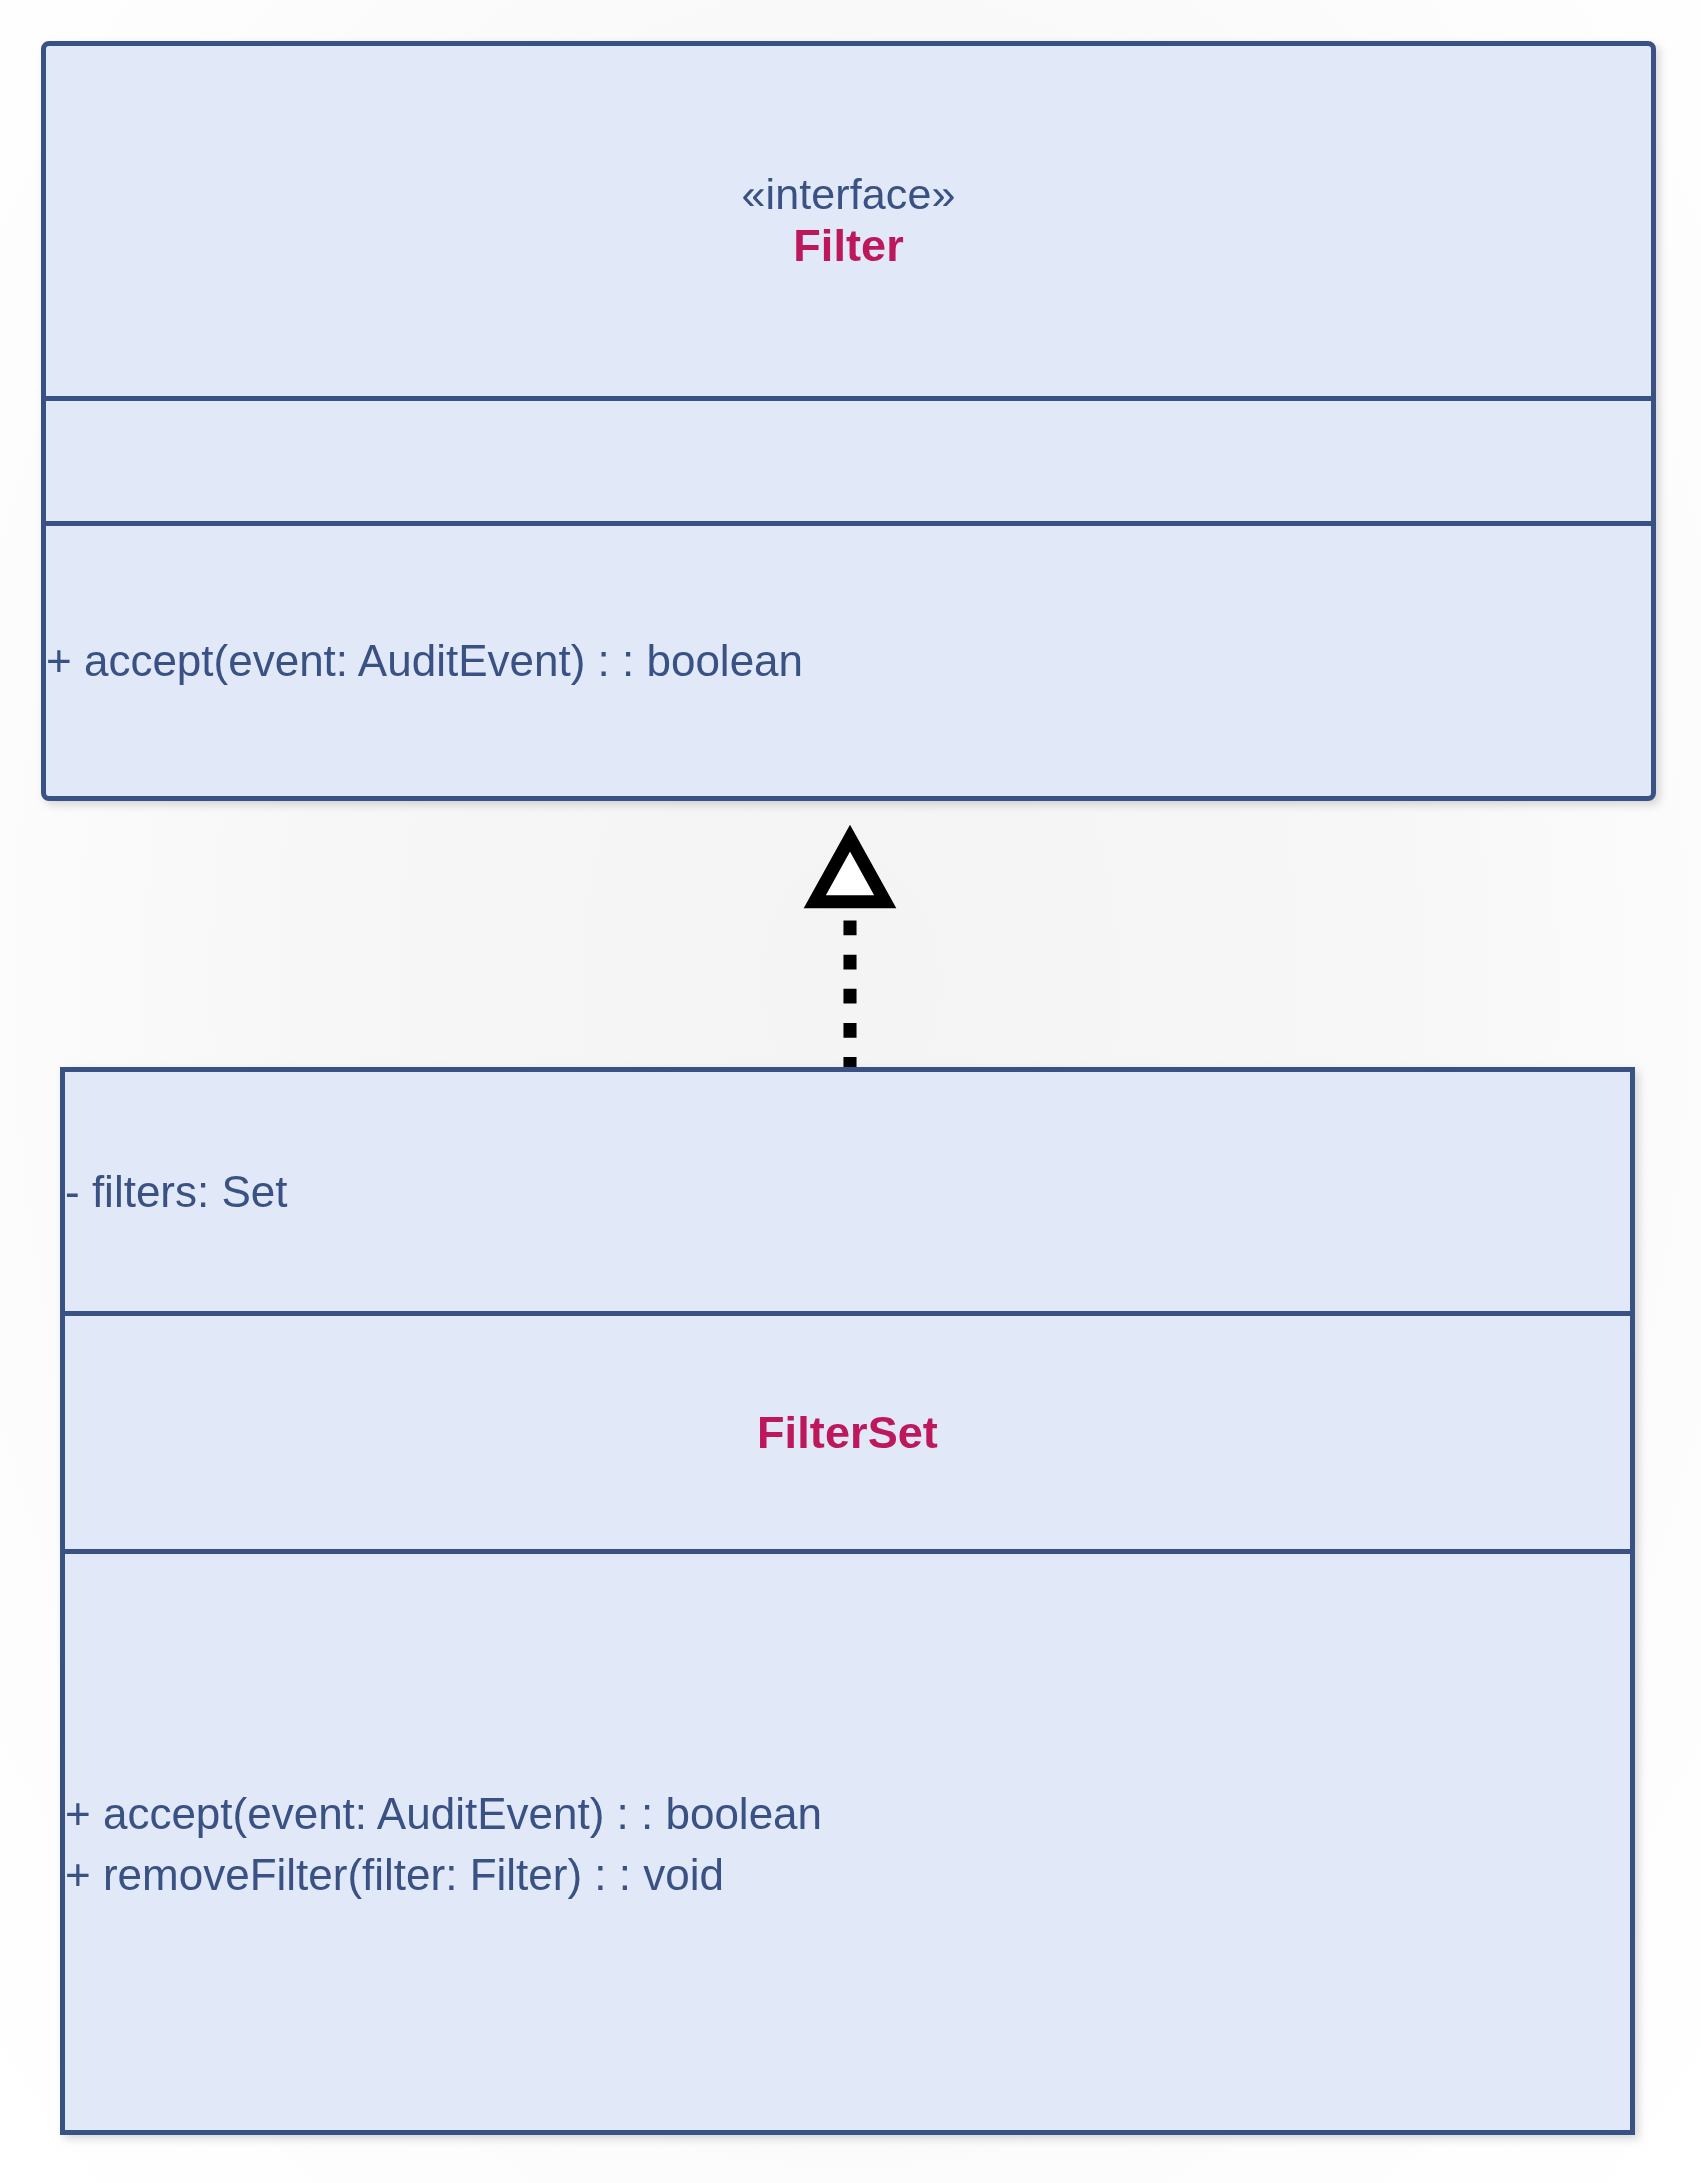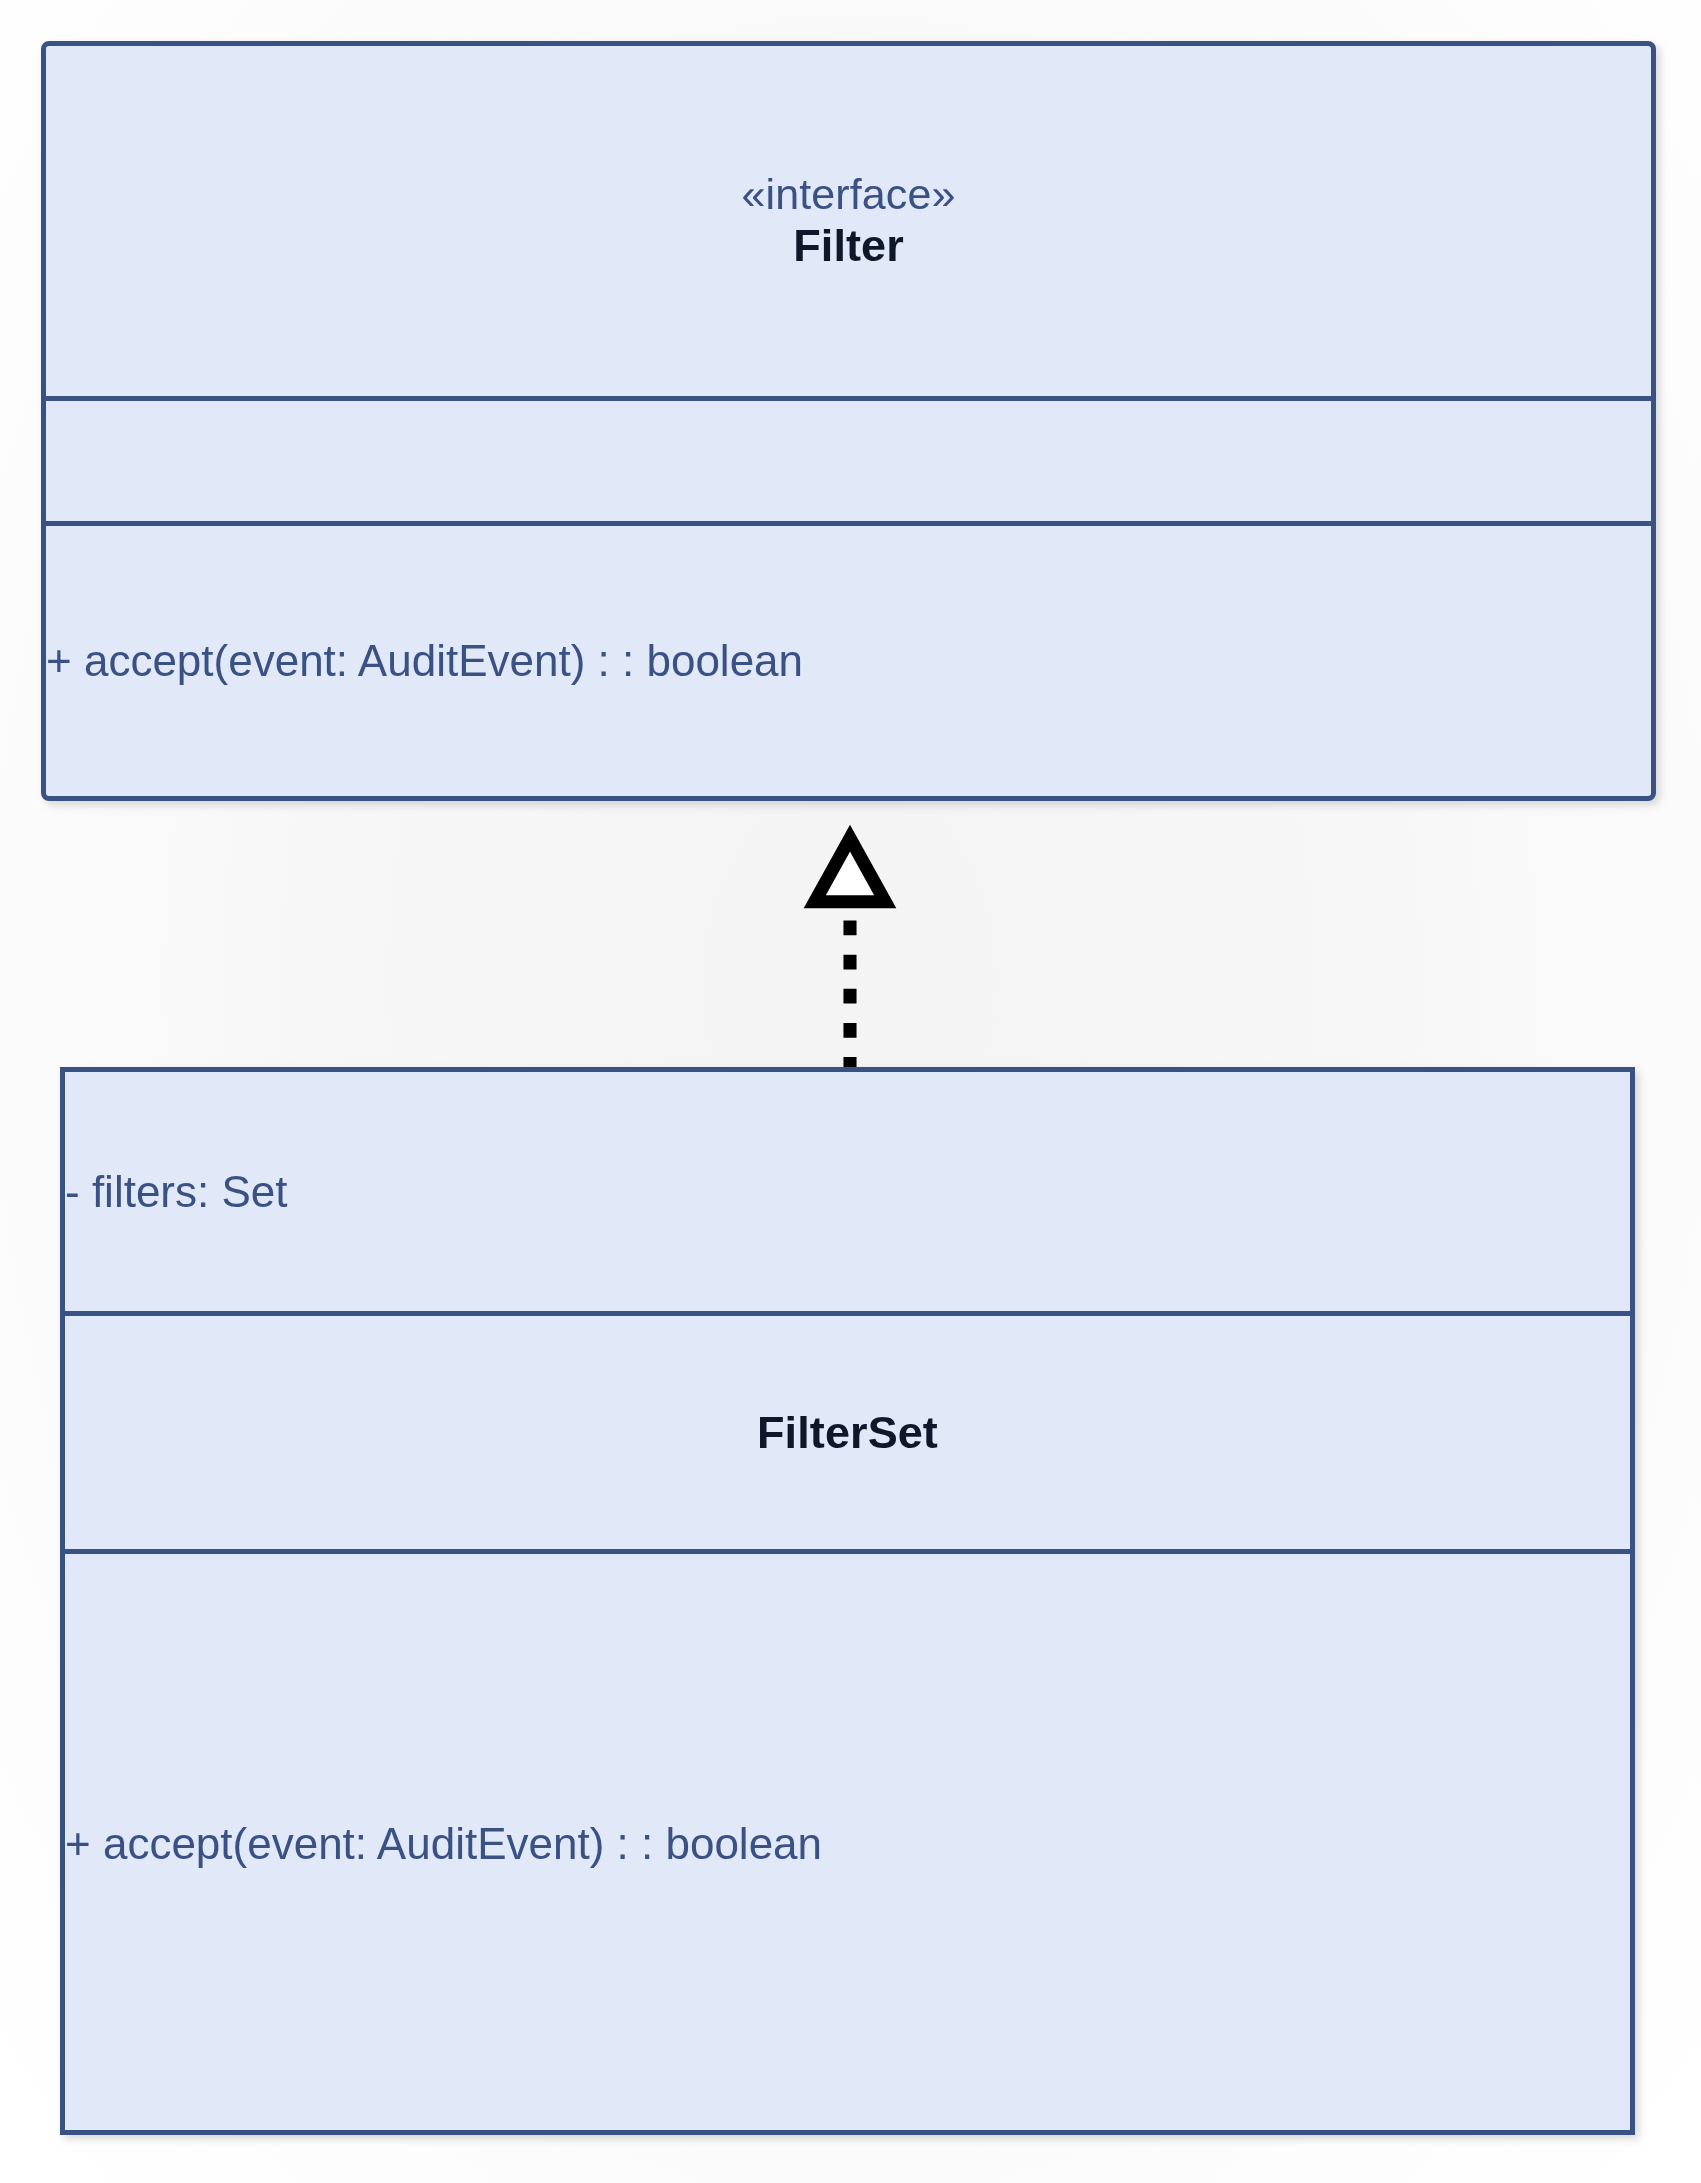--- a/index.html
+++ b/index.html
@@ -51,21 +51,21 @@
     text-align: center;
   }
   .stereotype {
     color: #3a5184;
     font-size: 43px;
     line-height: 1.12;
     letter-spacing: 0.1px;
     white-space: nowrap;
   }
   .class-name {
-    color: #0f172a;
+    color: #be185d;
     font-size: 45px;
     font-weight: bold;
     line-height: 1.18;
     letter-spacing: 0.1px;
     white-space: nowrap;
   }
 
   
   .cmp-members {
     display: flex;
@@ -155,17 +155,18 @@
     <div class="compartment cmp-members cmp-attrs">
       <div class="member">- filters: Set</div>
     </div>
 
     <div class="compartment cmp-header">
       <div class="class-name">FilterSet</div>
     </div>
 
     <div class="compartment cmp-members cmp-ops">
       <div class="member">+ accept(event: AuditEvent) : : boolean</div>
+      <div class="member">+ removeFilter(filter: Filter) : : void</div>
     </div>
   </div>
 
 </div>
 
 
 </body></html>

